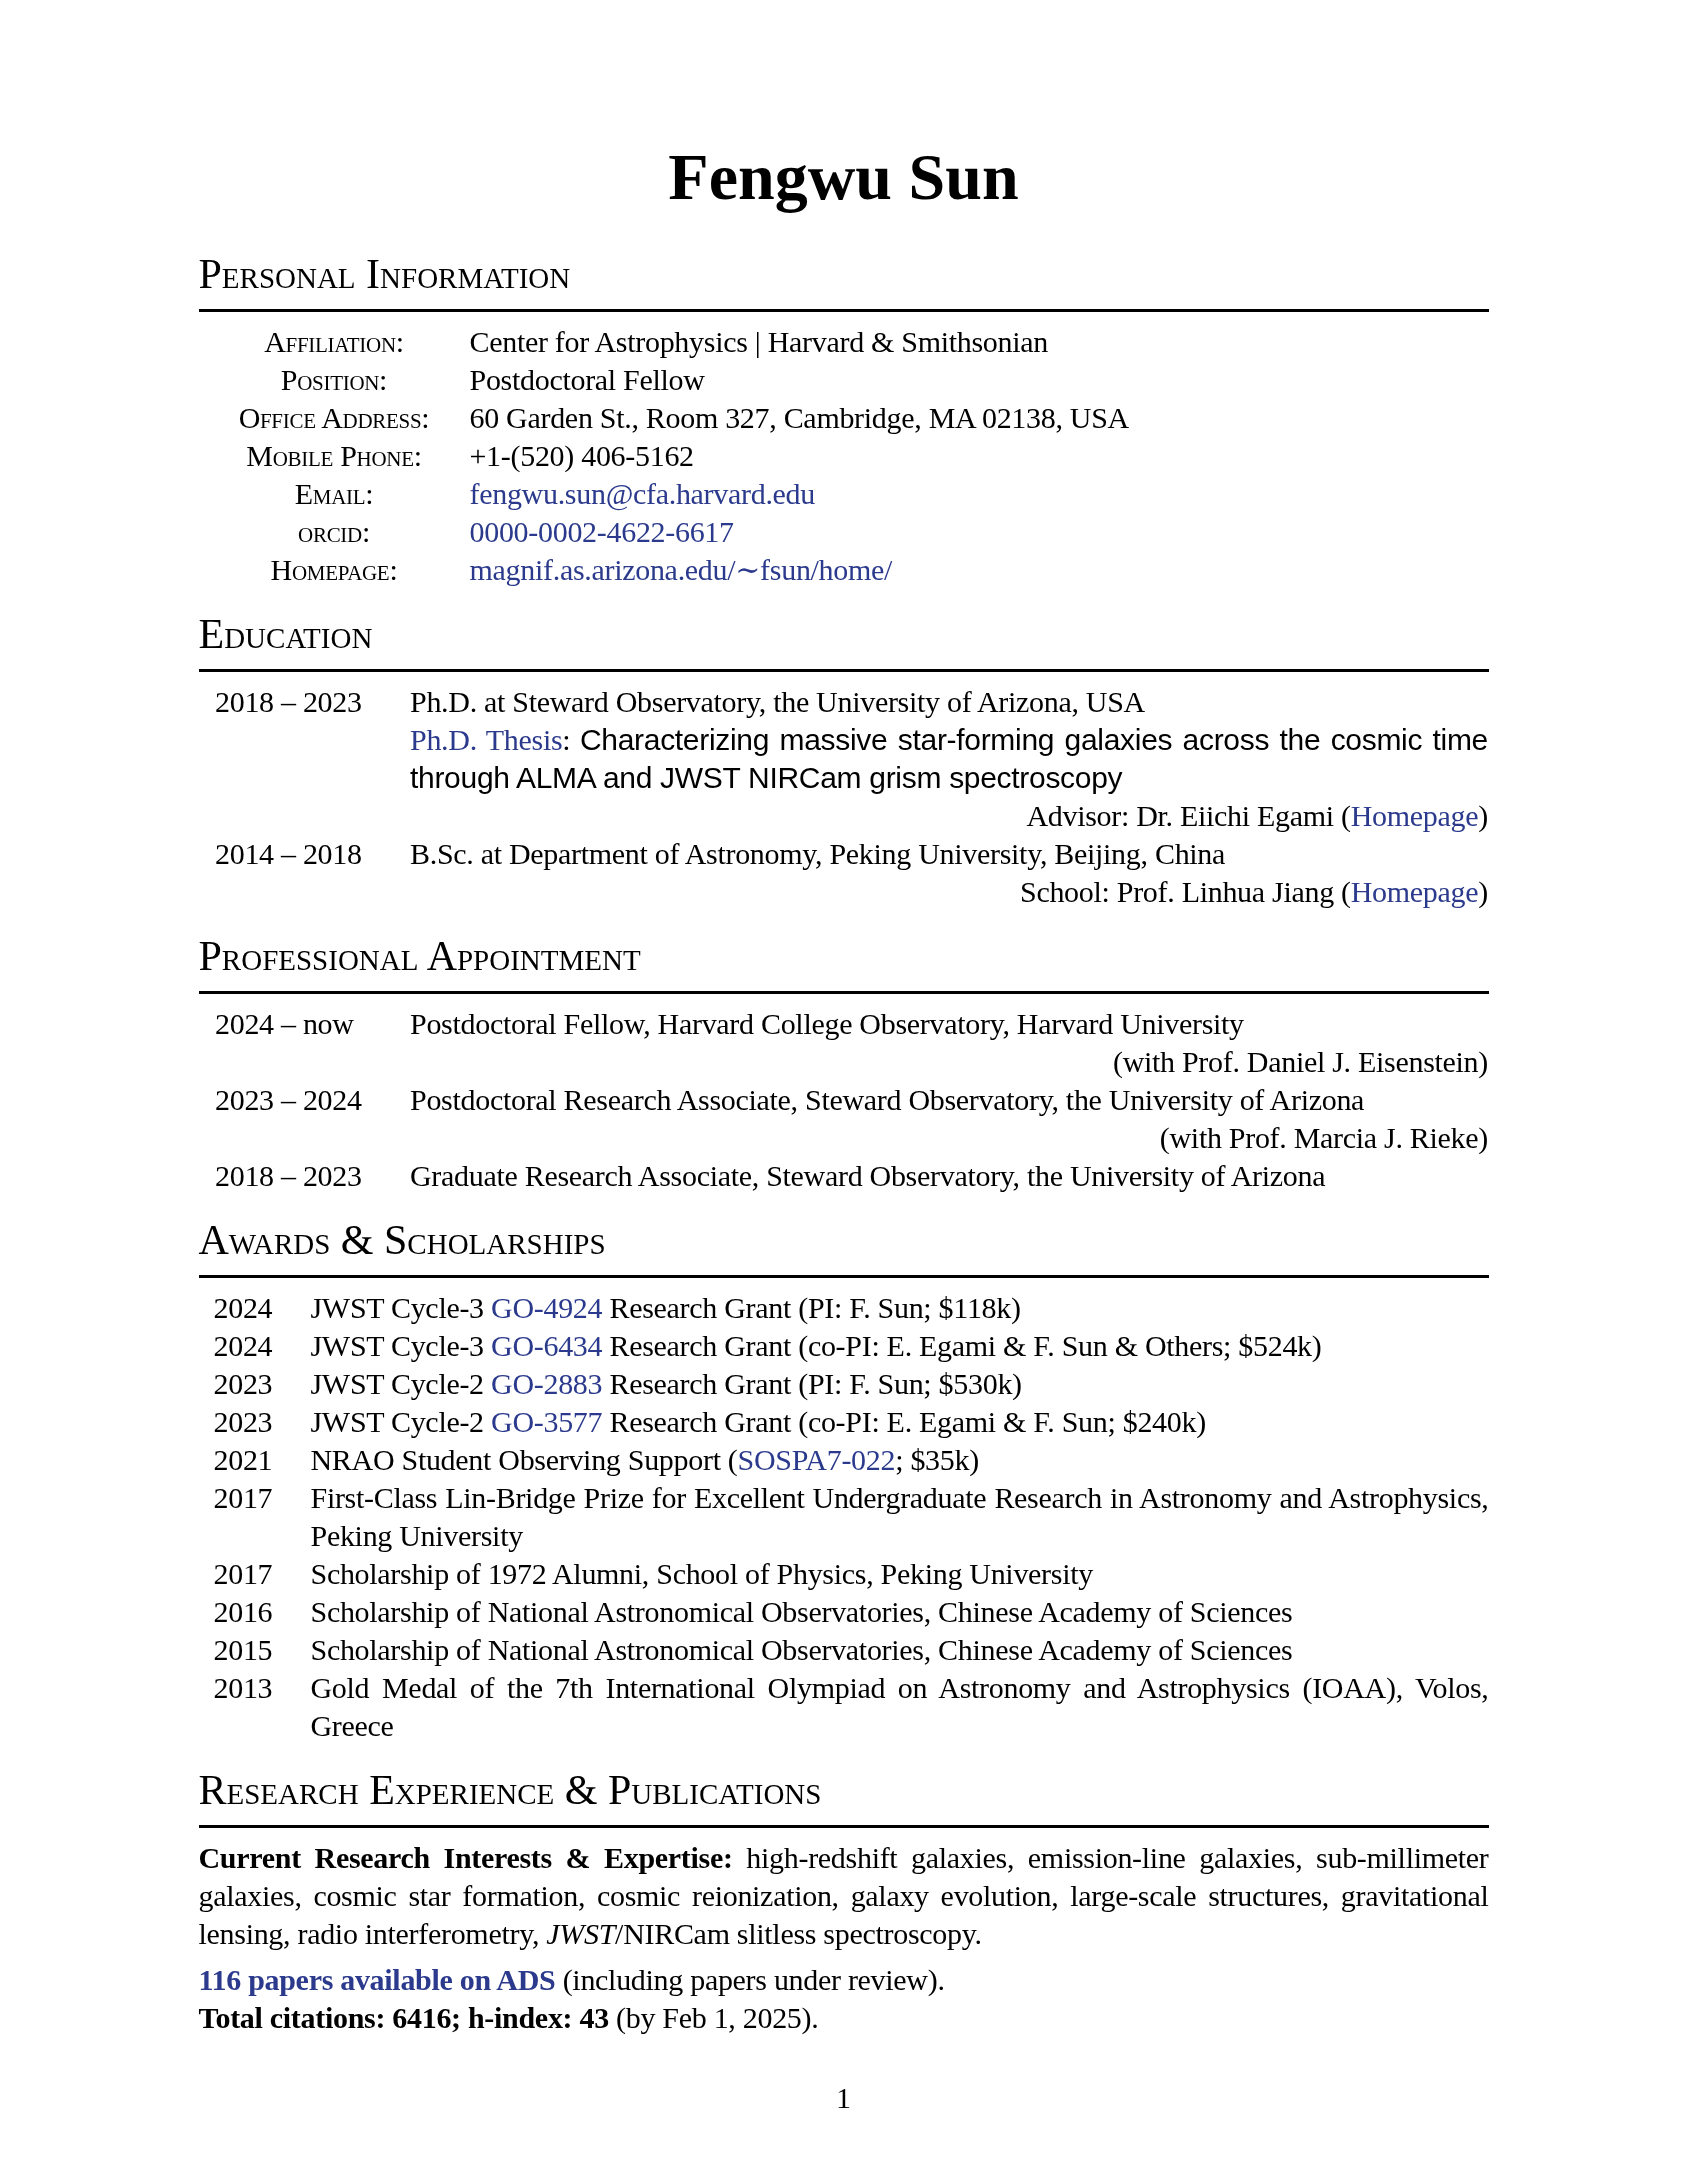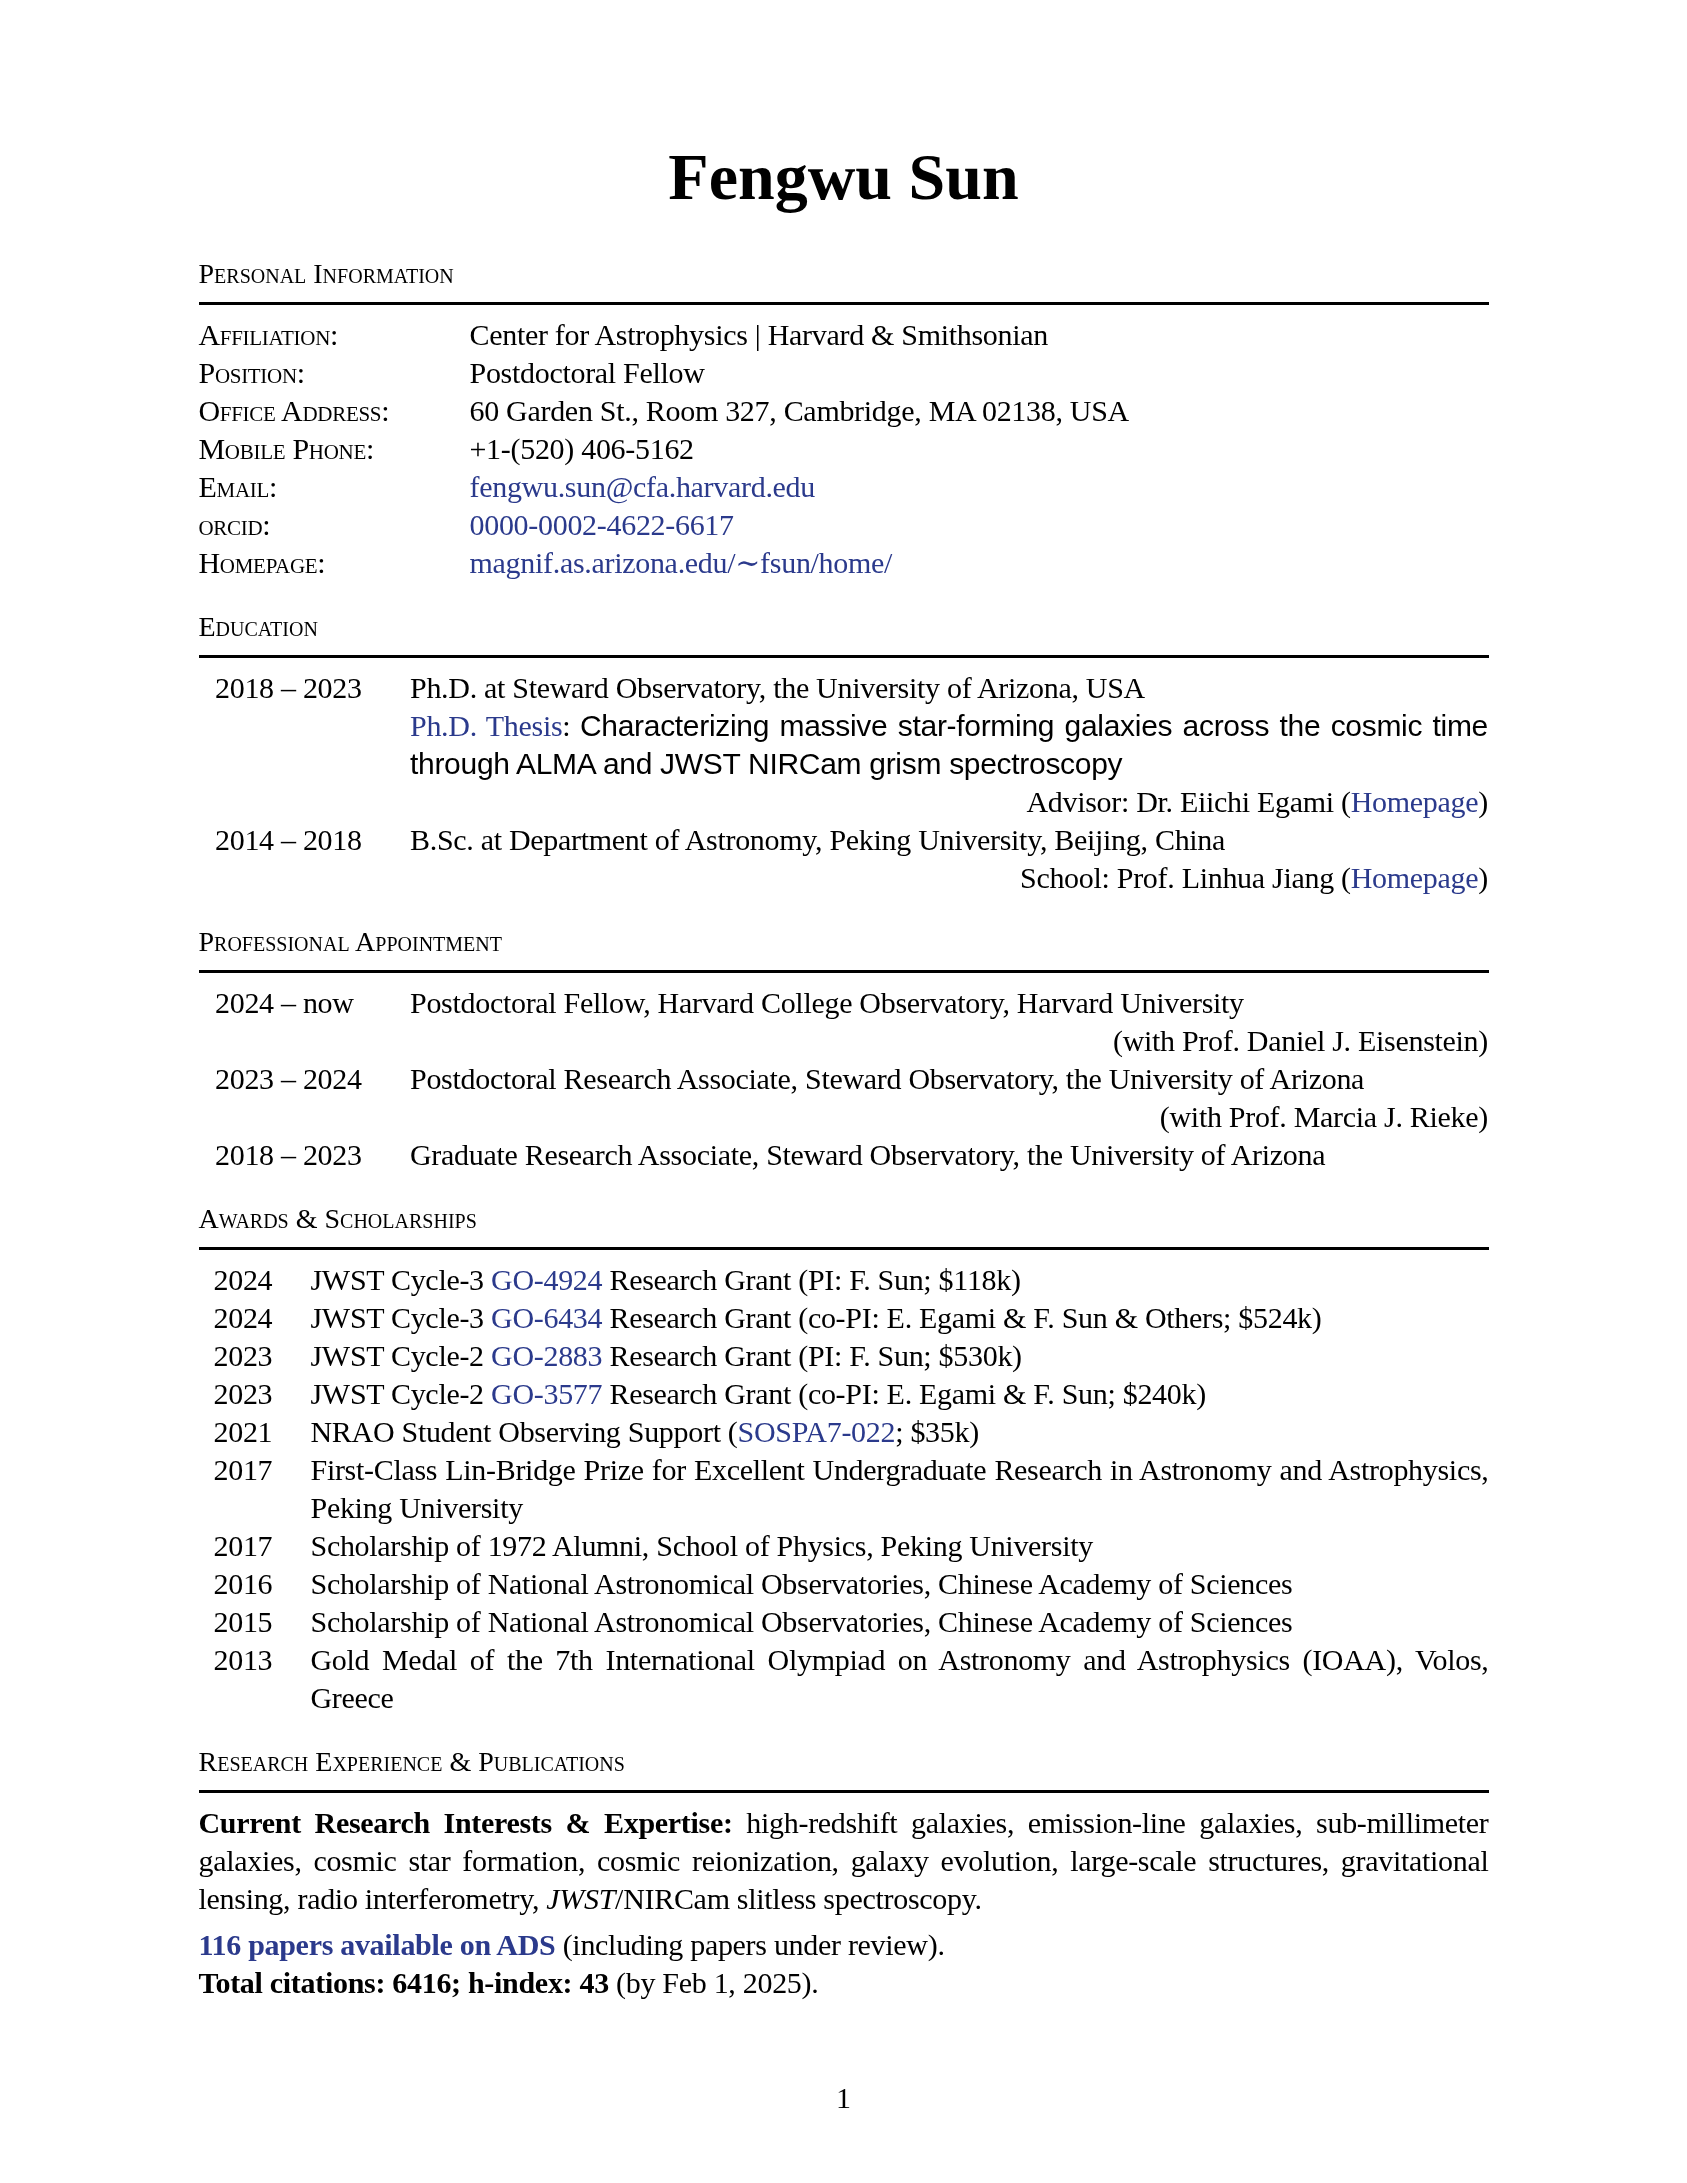--- a/index.html
+++ b/index.html
@@ -24,35 +24,35 @@
   .cv-title {
     font-size: 66px;
     line-height: 66px;
     font-weight: bold;
     text-align: center;
     letter-spacing: 0;
   }
   .section { margin-top: 24.5px; }
   .section.first { margin-top: 43px; }
   .sec-heading {
-    font-size: 28px;
+    font-size: 42px;
     line-height: 42px;
     font-variant: small-caps;
     letter-spacing: 0;
     border-bottom: 3.3px solid #000000;
-    padding-bottom: 7px;
+    padding-bottom: 14px;
   }
   .sec-content { margin-top: 10.6px; }
 
   
   .pi-row { display: flex; }
   .pi-label {
     width: 271px;
     flex: none;
-    text-align: left;
+    text-align: center;
     font-variant: small-caps;
   }
   .pi-value { }
 
   
   .cv-item { display: flex; }
   .col-years { width: 195px; padding-left: 16.5px; flex: none; }
   .col-body { margin-left: 16.5px; width: 1078px; text-align: justify; }
   .right-line { text-align: right; }
 

